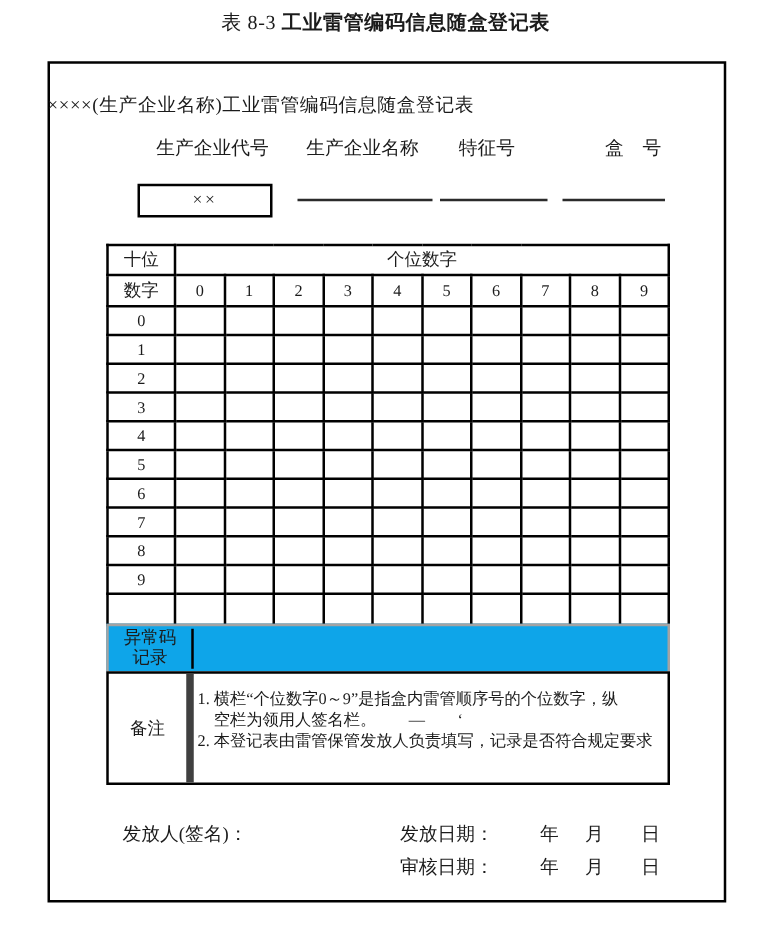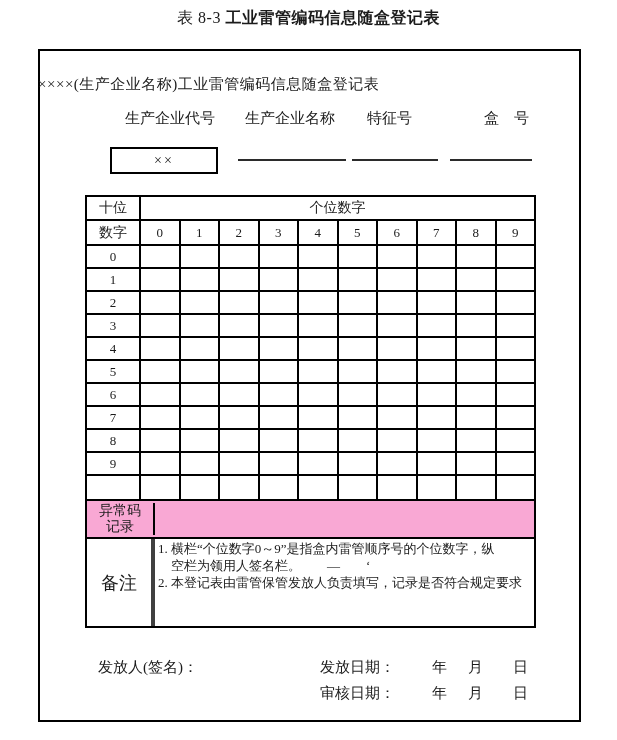--- a/index.html
+++ b/index.html
@@ -37,30 +37,30 @@
   table.grid { border-collapse:collapse; width:451px; table-layout:fixed; }
   table.grid td { border:2px solid #000; text-align:center; vertical-align:middle;
                   font-size:13px; padding:0; overflow:hidden; }
   table.grid td.cn { font-size:14px; }
   tr.r-group td { height:24px; }
   tr.r-cols td  { height:25px; }
   tr.r-data td  { height:23px; }
   tr.r-empty td { height:25px; }
 
   
-  .abn { left:85px; top:499px; width:451px; height:40px; border:2px solid #000000; display:flex; background:#f9a8d4;align-items:center; }
+  .abn { left:85px; top:499px; width:451px; height:40px; border:2px solid #a3a3a3; display:flex; background:#0ea5e9;align-items:center; }
   .abn .lbl { width:68px; border-right:2px solid #000; display:flex; flex-direction:column;
               align-items:center; justify-content:center; font-size:14px; line-height:16px; }
   .abn .val { flex:1; }
 
   
   .rem { left:85px; top:537px; width:451px; height:91px; border:2px solid #000; display:flex; background:#fff; }
-  .rem .lbl { width:68px; border-right:4px solid #404040; display:flex;
-              align-items:center; justify-content:center; font-size:18px; }
-  .rem .content { flex:1; padding:1px 3px 2px 3px; font-size:13px; line-height:17px; }
+  .rem .lbl { width:68px; border-right:6px solid #404040; display:flex;
+              align-items:center; justify-content:center; font-size:14px; }
+  .rem .content { flex:1; padding:11px 3px 2px 3px; font-size:13px; line-height:17px; }
   .note-line { white-space:pre; }
   .note-line.ind { padding-left:13px; }
 
   
   .sig-row { left:0; width:617px; height:20px; font-size:15px; }
   .sig-1 { top:658px; } .sig-2 { top:684px; }
   .sig-row span { position:absolute; white-space:pre; }
   .sx-name { left:98px; } .sx-date { left:320px; }
   .sx-year { left:432px; } .sx-month { left:468px; } .sx-day { left:513px; }
 </style>

